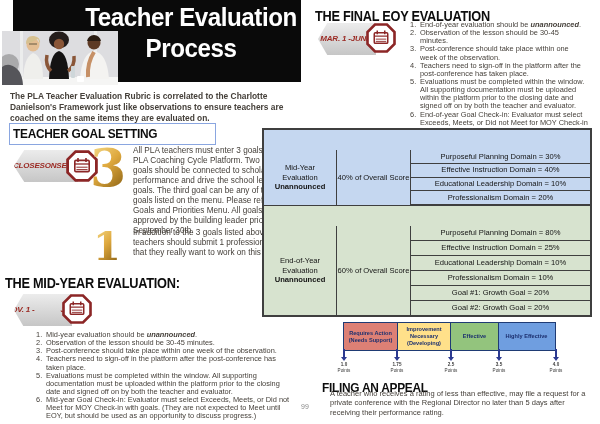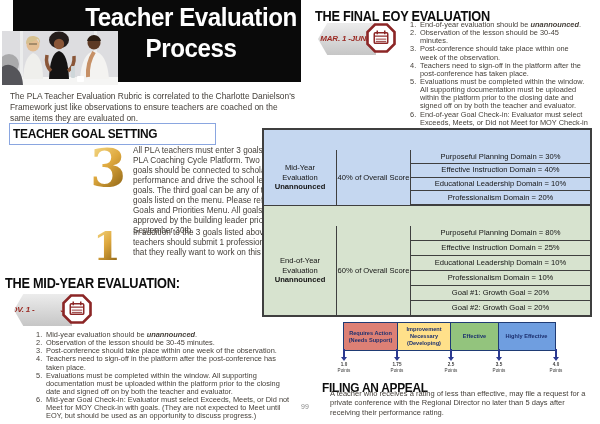--- a/index.html
+++ b/index.html
@@ -7,21 +7,21 @@
         font-family:"Liberation Sans",sans-serif;color:#3f3a34;}
 
   
   .title-block{position:absolute;left:13px;top:0;width:288px;height:82px;background:#0a0a0a;}
   .title-text{position:absolute;left:58px;top:2px;width:240px;text-align:center;color:#fff;
               font-weight:bold;font-size:26px;line-height:1.2;letter-spacing:-0.5px;
               transform:scaleX(0.93);transform-origin:50% 0;}
   .photo{position:absolute;left:2px;top:31px;width:116px;height:54px;}
 
   
-  .intro{position:absolute;left:10px;top:91px;width:290px;font-size:8.4px;line-height:1.32;color:#46413b;}
+  .intro{position:absolute;left:10px;top:91px;width:290px;font-size:8.4px;line-height:1.32;color:#46413b;font-weight:bold;}
 
   
   .sec-heading{position:absolute;font-weight:bold;color:#0d0d0d;letter-spacing:-0.3px;
                transform:scaleX(0.88);transform-origin:0 50%;white-space:nowrap;}
   .goal-box{position:absolute;left:9px;top:123px;width:177px;height:20px;border:1px solid #8aa6e0;background:#fff;padding-left:28px;}
   .goal-box .sec-heading{position:absolute;left:3px;top:2px;font-size:13.5px;}
 
   
   .badge{position:absolute;height:38px;}
   .badge .arrow{position:absolute;left:0;top:3px;height:32px;
@@ -127,20 +127,36 @@
     <circle cx="7" cy="33" r="10" fill="#a9a9ab"></circle>
     <path d="M-8 54 q4-22 16-20 q12 3 13 20 z" fill="#55555a"></path>
   </svg>
 
   <div class="intro">The PLA Teacher Evaluation Rubric is correlated to the Charlotte Danielson's Framework just like observations to ensure teachers are coached on the same items they are evaluated on.</div>
 
   <div class="goal-box">
     <span class="sec-heading">TEACHER GOAL SETTING</span>
   </div>
 
+  <div class="badge" style="left:14px;top:147px;width:80px;">
+    <div class="arrow" style="width:64px;">
+      <span>CLOSES</span>
+      <span>ON</span>
+      <span>SEPT 30</span>
+    </div>
+    <svg class="cal" style="left:52px;" width="32" height="34" viewBox="0 0 40 40">
+      <polygon points="12,2 28,2 38,12 38,28 28,38 12,38 2,28 2,12" fill="#ffffff" stroke="#8c2626" stroke-width="3.5"></polygon>
+      <rect x="11" y="13" width="18" height="14" rx="1.5" fill="none" stroke="#8c2626" stroke-width="2"></rect>
+      <line x1="11" y1="17.5" x2="29" y2="17.5" stroke="#8c2626" stroke-width="1.6"></line>
+      <line x1="15" y1="10" x2="15" y2="15" stroke="#8c2626" stroke-width="2"></line>
+      <line x1="25" y1="10" x2="25" y2="15" stroke="#8c2626" stroke-width="2"></line>
+      <line x1="13" y1="21.5" x2="27" y2="21.5" stroke="#8c2626" stroke-width="1.2"></line>
+      <line x1="13" y1="24.5" x2="27" y2="24.5" stroke="#8c2626" stroke-width="1.2"></line>
+    </svg>
+  </div>
 
   <div class="gold-num" style="left:90px;top:145px;font-size:52px;">3</div>
   <div class="goal-para" style="left:133px;top:146px;width:164px;">All PLA teachers must enter 3 goals into the PLA Coaching Cycle Platform. Two of the goals should be connected to scholar performance and drive the school level goals. The third goal can be any of the other goals listed on the menu. Please refer to the Goals and Priorities Menu. All goals must be approved by the building leader prior to September 30th.</div>
 
   <div class="gold-num" style="left:93px;top:228px;font-size:40px;">1</div>
   <div class="goal-para" style="left:133px;top:228px;width:162px;">In addition to the 3 goals listed above, teachers should submit 1 professional goal that they really want to work on this year.</div>
 
   <span class="sec-heading" style="left:5px;top:275px;font-size:14.5px;">THE MID-YEAR EVALUATION:</span>
 
   <div class="badge" style="left:14px;top:291px;width:80px;">

